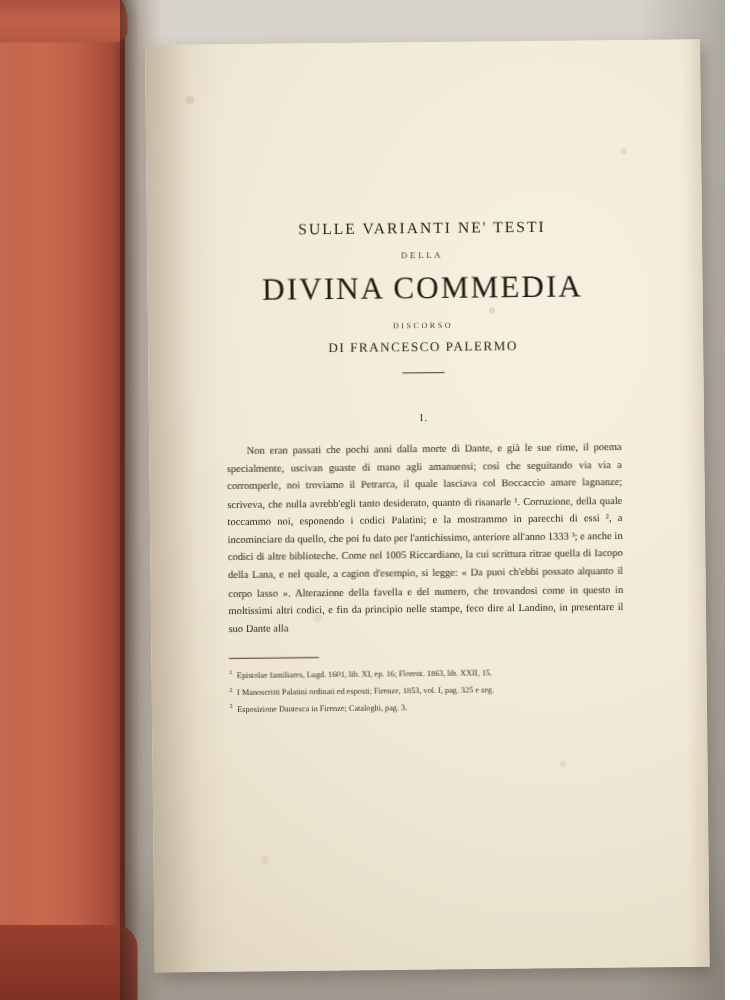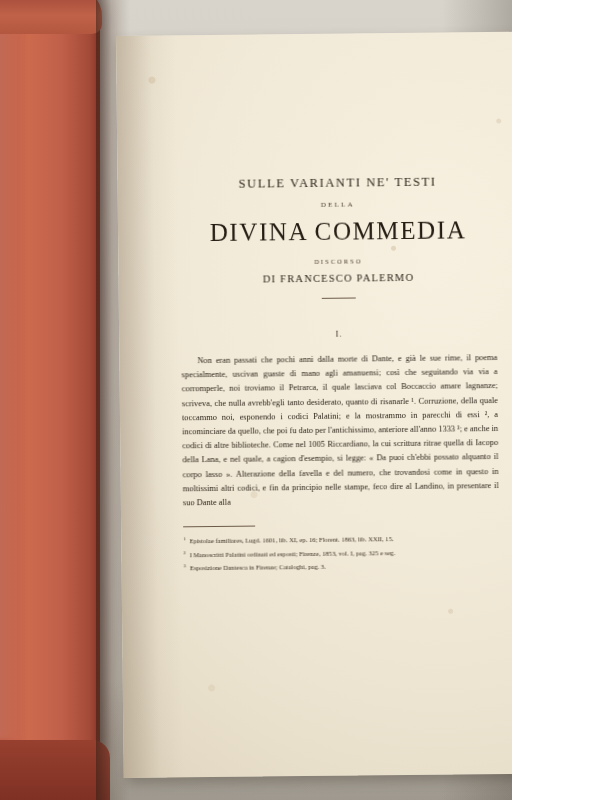--- a/index.html
+++ b/index.html
@@ -9,21 +9,21 @@
   }
   body {
     width: 600px;
     height: 800px;
     overflow: hidden;
     font-family: "Liberation Serif", serif;
   }
 
   #scene {
     position: relative;
-    width: 512px;
+    width: 580px;
     height: 800px;
     background: #c4b5fd;
     overflow: hidden;
   }
 
   
   .surface {
     position: absolute;
     inset: 0;
     background:

